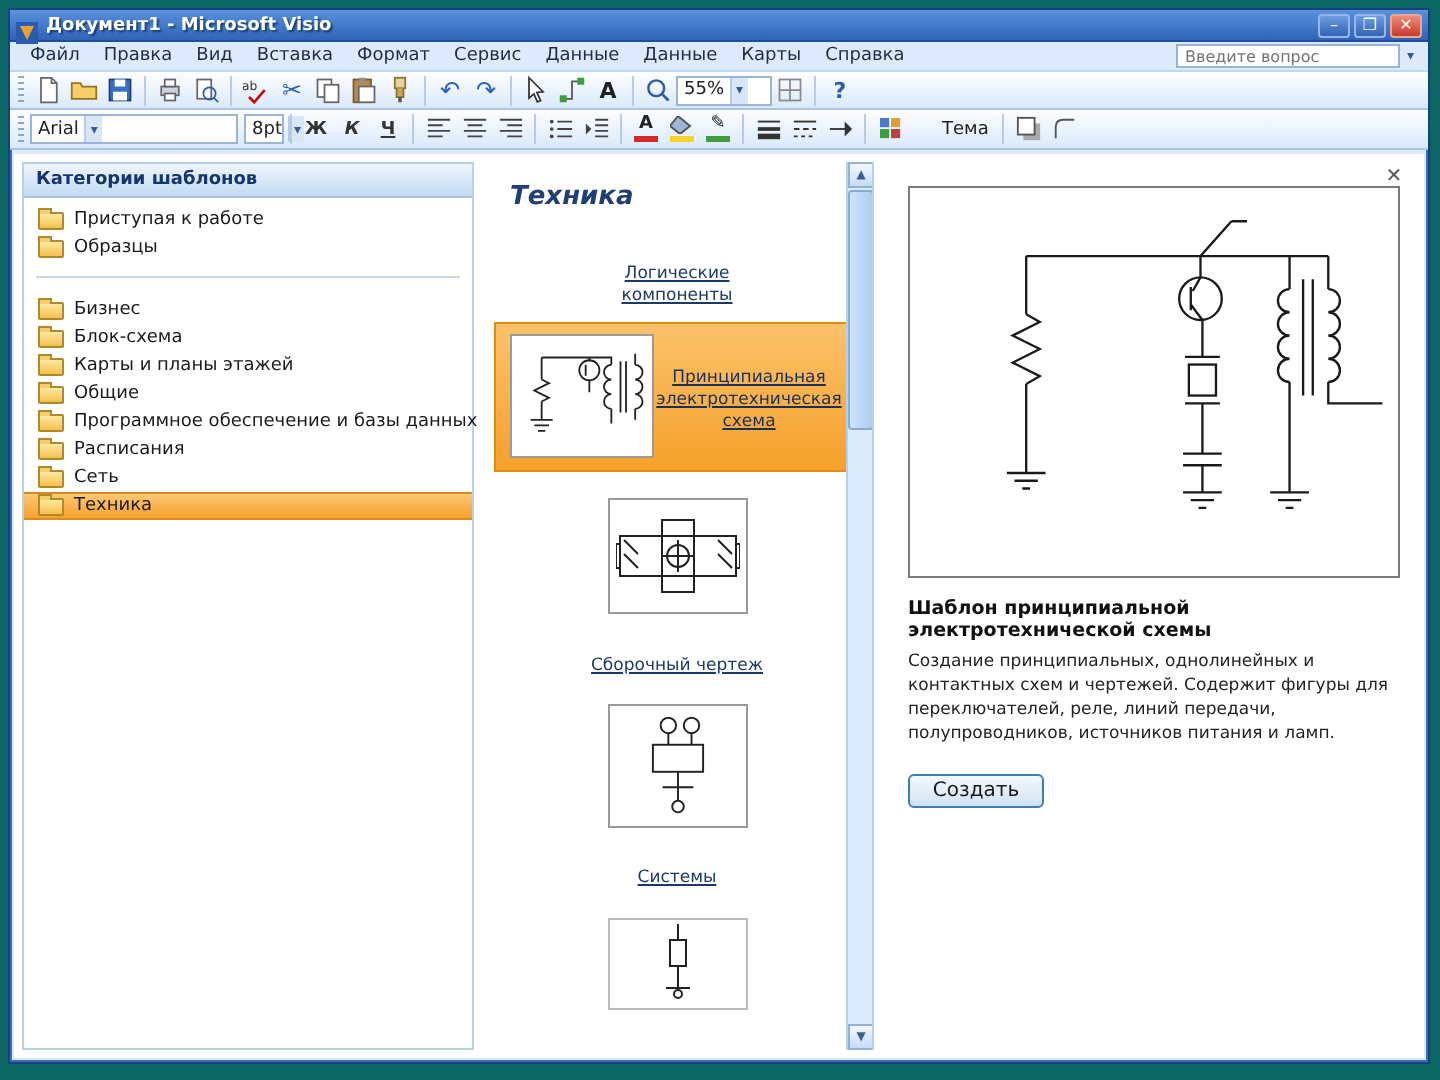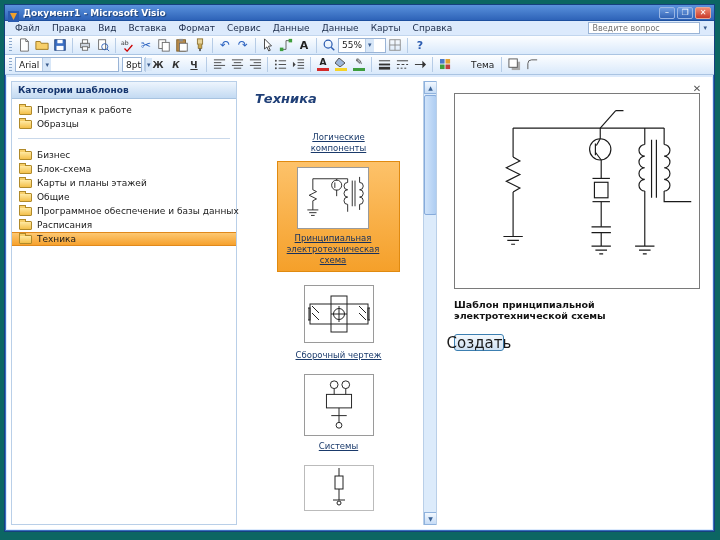--- a/index.html
+++ b/index.html
@@ -68,42 +68,42 @@
 
   
   #center { position:absolute; left:234px; top:4px; width:196px; bottom:4px; background:#fff;
     border-right:1px solid #b9cfe8; overflow:hidden; }
   #center-title { font-size:13px; font-weight:bold; font-style:italic; color:#1f3f77; margin:10px 0 0 14px; }
   #center-list { display:flex; flex-direction:column; align-items:center; }
   .tpl-link { font-size:8.5px; color:#1a3a6b; text-decoration:underline; text-align:center;
     width:96px; line-height:1.25; cursor:pointer; }
   .thumb { background:#fff; border:1px solid #9a9a9a; display:flex; align-items:center; justify-content:center; }
   .sel-frame { margin-top:8px; background:linear-gradient(#fdc26a,#f5a02a); border:1px solid #e08a10;
-    padding:5px 18px 6px 7px; display:flex; flex-direction:column; align-items:center; }
+    padding:5px 7px 6px 7px; display:flex; flex-direction:row; align-items:center; }
   .sel-frame .tpl-link { margin-top:4px; color:#16305e; }
 
   
   #scrollbar { position:absolute; right:0; top:0; bottom:0; width:13px; background:#dcebfb;
     border-left:1px solid #b9cfe8; }
   .sb-btn { position:absolute; left:0; width:13px; height:13px; background:linear-gradient(#f2f8ff,#c6dcf6);
     border:1px solid #8fb2dd; font-size:6px; color:#3a6296; display:flex; align-items:center; justify-content:center; }
   #sb-up { top:0; }
   #sb-down { bottom:0; }
   #sb-thumb { position:absolute; left:0; top:14px; width:13px; height:120px;
     background:linear-gradient(90deg,#cfe3fa,#aecdf2); border:1px solid #86abdb; border-radius:2px; }
 
   
   #rightpane { position:absolute; left:431px; right:4px; top:4px; bottom:4px; background:#fff; }
   #pane-close { position:absolute; top:1px; right:4px; font-size:10px; color:#555; width:14px; height:13px;
     text-align:center; line-height:13px; cursor:pointer; }
   #preview-box { margin:12px 8px 0 16px; height:196px; border:1px solid #7a7a7a; background:#fff;
     display:flex; align-items:center; justify-content:center; }
   #preview-title { margin:10px 8px 0 16px; font-size:9.5px; font-weight:bold; color:#111; }
   #preview-desc { margin:5px 10px 0 16px; font-size:8.5px; color:#222; line-height:1.4; max-width:254px; }
-  #create-btn { margin:13px 0 0 16px; width:50px; height:17px; font-size:15px; color:#1a1a1a;
+  #create-btn { margin:13px 0 0 16px; width:68px; height:17px; font-size:10px; color:#1a1a1a;
     background:linear-gradient(#f4f9fd,#cfe1f3); border:1px solid #3c7fb1; border-radius:3px;
     display:flex; align-items:center; justify-content:center; cursor:pointer; }
 </style>
 </head>
 <body>
 
 <div id="desktop">
 <div id="window">
 
   <div id="titlebar">
@@ -396,20 +396,24 @@
               <span class="folder"></span>
               <span>Общие</span>
             </div>
         <div class="sb-item">
               <span class="folder"></span>
               <span style="white-space:nowrap">Программное обеспечение и базы данных</span>
             </div>
         <div class="sb-item">
               <span class="folder"></span>
               <span>Расписания</span>
+            </div>
+        <div class="sb-item">
+              <span class="folder"></span>
+              <span>Сеть</span>
             </div>
         <div class="sb-item selected">
               <span class="folder"></span>
               <span>Техника</span>
             </div>
       </div>
     </div>
 
     <div id="center">
       <div id="center-title">Техника</div>
@@ -440,33 +444,33 @@
           <svg width="62" height="50" viewBox="0 0 62 50" fill="none" stroke="#222" stroke-width="1">
             <rect x="2" y="15" width="58" height="20"></rect>
             <rect x="23" y="7" width="16" height="36"></rect>
             <circle cx="31" cy="25" r="5.5"></circle>
             <path d="M31 17 V33 M23 25 H39"></path>
             <path d="M4 17 l7 7 M4 24 l7 7 M51 17 l7 7 M51 24 l7 7"></path>
             <rect x="0" y="19" width="2" height="12"></rect>
                 <rect x="60" y="19" width="2" height="12"></rect>
           </svg>
         </div>
-        <div class="tpl-link" style="margin-top:7px">Сборочный чертеж</div>
+        <div class="tpl-link" style="margin-top:21px">Сборочный чертеж</div>
 
         <div class="thumb" style="width:70px;height:62px;margin-top:13px">
           <svg width="56" height="56" viewBox="0 0 58 58" fill="none" stroke="#222" stroke-width="1">
             <circle cx="24" cy="8" r="4"></circle>
                 <circle cx="36" cy="8" r="4"></circle>
             <path d="M24 12 V18 M36 12 V18"></path>
             <rect x="16" y="18" width="26" height="14"></rect>
             <path d="M29 32 V40 M21 40 H37 M29 40 V47"></path>
             <circle cx="29" cy="50" r="3"></circle>
           </svg>
         </div>
-        <div class="tpl-link" style="margin-top:5px">Системы</div>
+        <div class="tpl-link" style="margin-top:20px">Системы</div>
 
         <div class="thumb" style="width:70px;height:46px;margin-top:14px;border-color:#bbb">
           <svg width="34" height="40" viewBox="0 0 34 40" fill="none" stroke="#222" stroke-width="1">
             <path d="M17 0 V8"></path>
                 <rect x="13" y="8" width="8" height="13"></rect>
                 <path d="M17 21 V32"></path>
             <path d="M11 32 H23"></path>
                 <circle cx="17" cy="35" r="2"></circle>
           </svg>
         </div>
@@ -501,18 +505,19 @@
           <path d="M196 45 a6 6 0 0 0 0 12 a6 6 0 0 0 0 12 a6 6 0 0 0 0 12 a6 6 0 0 0 0 12"></path>
           <path d="M203 40 V100 M208 40 V100"></path>
           <path d="M216 45 a6 6 0 0 1 0 12 a6 6 0 0 1 0 12 a6 6 0 0 1 0 12 a6 6 0 0 1 0 12"></path>
           <path d="M216 45 V28 M216 93 V104 H244 M216 93 V104"></path>
           <path d="M196 93 V150 M186 150 H206 M190 154 H202 M194 158 H198"></path>
           <path d="M150 28 L166 10 M166 10 h8"></path>
         </svg>
       </div>
 
       <div id="preview-title">Шаблон принципиальной электротехнической схемы</div>
+      <div id="preview-desc">Создание принципиальных, однолинейных и контактных схем и чертежей. Содержит фигуры для переключателей, реле, линий передачи, полупроводников, источников питания и ламп.</div>
       <div id="create-btn">Создать</div>
     </div>
 
   </div>
 </div>
 </div>
 
 </body></html>

